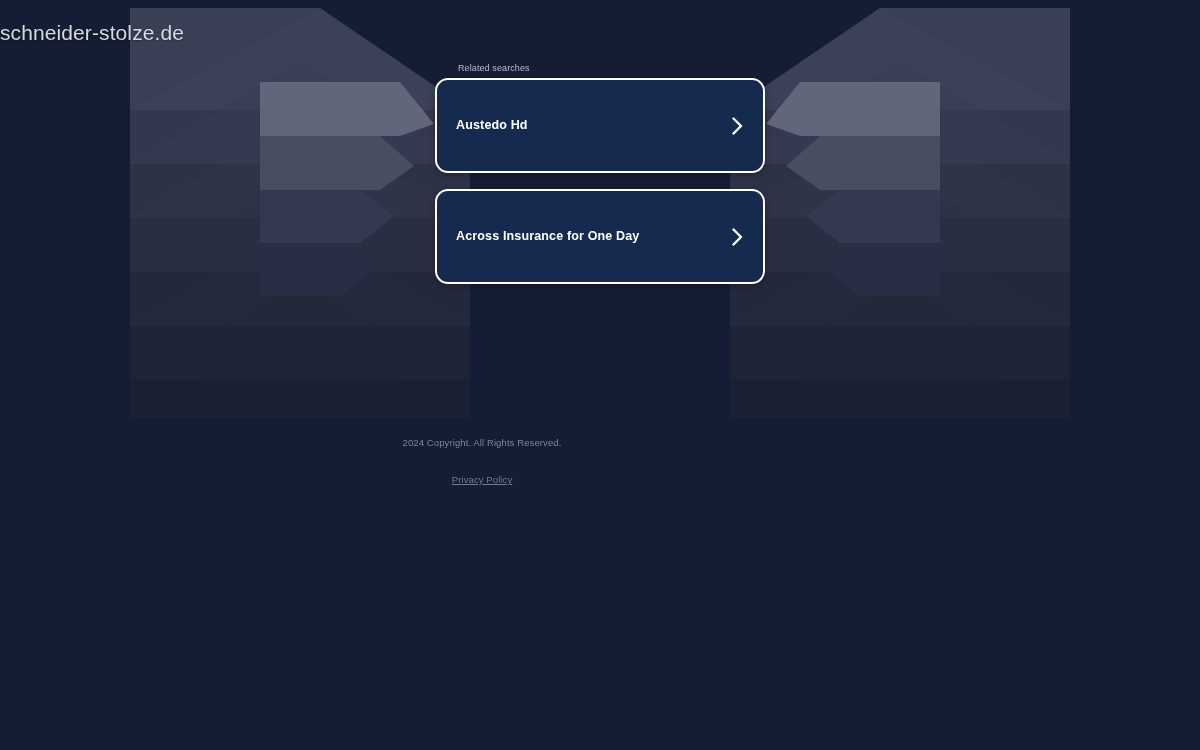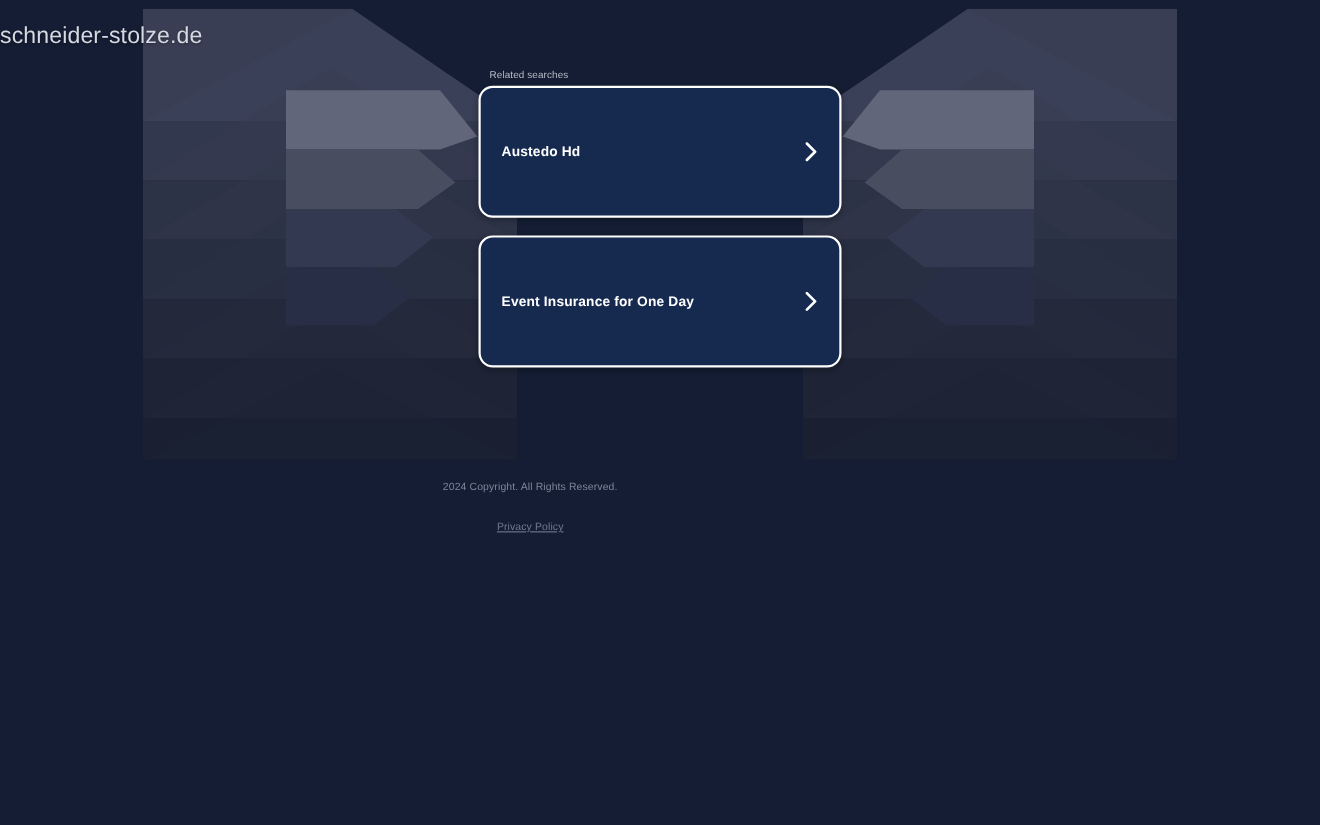--- a/index.html
+++ b/index.html
@@ -46,42 +46,42 @@
     font-size: 21px;
     font-weight: 400;
     letter-spacing: 0.1px;
     line-height: 24px;
     text-shadow: 0 1px 2px rgba(0,0,0,0.35);
   }
 
   #related-label {
     position: absolute;
     top: 63px;
-    left: 445px;
+    left: 458px;
     color: #b7bcc8;
     font-size: 9px;
     font-weight: 400;
     line-height: 11px;
     letter-spacing: 0.1px;
   }
 
   #cards {
     position: absolute;
     top: 78px;
     left: 435px;
     width: 330px;
   }
 
   .related-card {
     position: relative;
     display: flex;
     align-items: center;
     justify-content: space-between;
     width: 330px;
-    height: 120px;
+    height: 95px;
     margin-bottom: 16px;
     padding: 0 19px 0 19px;
     background: #16294f;
     border: 2px solid #ffffff;
     border-radius: 13px;
     color: #ffffff;
     cursor: pointer;
     box-shadow: 0 2px 6px rgba(0,0,0,0.28);
     text-decoration: none;
   }
@@ -204,21 +204,21 @@
     <a class="related-card" href="#">
       <span class="card-label">Austedo Hd</span>
       <span class="chevron-icon">
         <svg width="11" height="18" viewBox="0 0 11 18" aria-hidden="true">
           <path d="M1.5 1.5 L9 9 L1.5 16.5" fill="none" stroke="#ffffff" stroke-width="2.4" stroke-linecap="round" stroke-linejoin="round"></path>
         </svg>
       </span>
     </a>
 
     <a class="related-card" href="#">
-      <span class="card-label">Event Insurance for One Day</span>
+      <span class="card-label">Across Insurance for One Day</span>
       <span class="chevron-icon">
         <svg width="11" height="18" viewBox="0 0 11 18" aria-hidden="true">
           <path d="M1.5 1.5 L9 9 L1.5 16.5" fill="none" stroke="#ffffff" stroke-width="2.4" stroke-linecap="round" stroke-linejoin="round"></path>
         </svg>
       </span>
     </a>
 
 
   </div>
 

